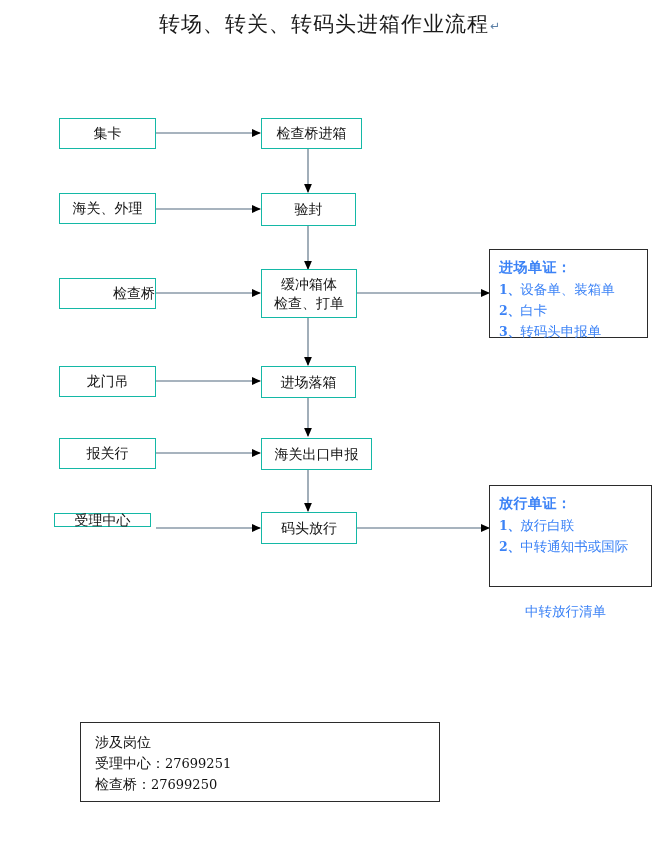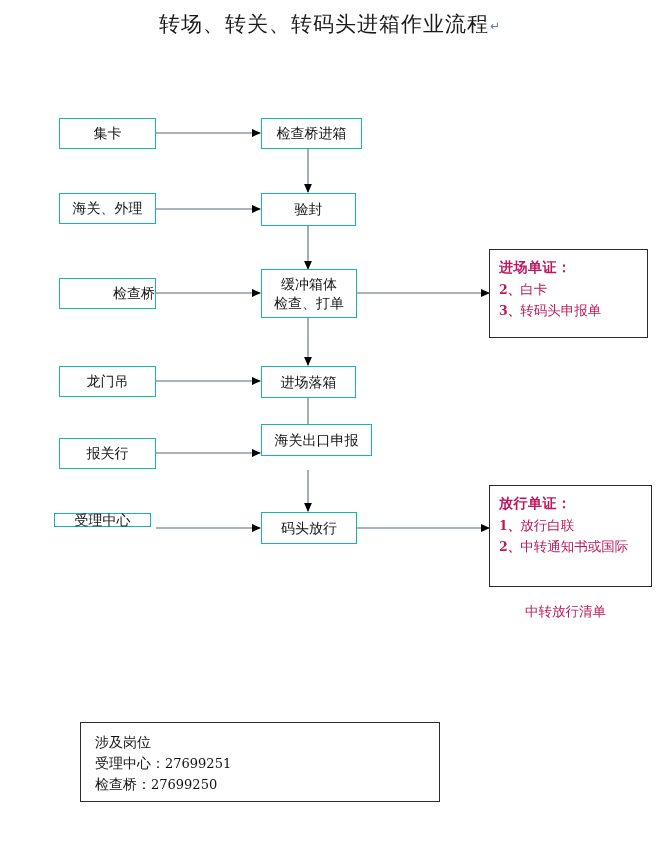--- a/index.html
+++ b/index.html
@@ -60,21 +60,21 @@
   .node .ln { display: block; }
   
   .panel {
     position: absolute;
     box-sizing: border-box;
     border: 1px solid #2b2b2b;
     background: #ffffff;
     padding: 7px 0 24px 9px;
     font-size: 13.5px;
     line-height: 21px;
-    color: #be185d;
+    color: #3b82f6;
   }
   .panel-title {
     font-weight: bold;
     font-size: 14px;
     letter-spacing: .5px;
     display: block;
     margin-bottom: 1px;
   }
   .panel-item {
     display: block;
@@ -170,29 +170,32 @@
 <div class="node" style="left:261px; top:193px; width:95px; height:33px;">
   <span class="ln">验封</span>
 </div>
 <div class="node" style="left:261px; top:269px; width:96px; height:49px;">
   <span class="ln">缓冲箱体</span>
   <span class="ln">检查、打单</span>
 </div>
 <div class="node" style="left:261px; top:366px; width:95px; height:32px;">
   <span class="ln">进场落箱</span>
 </div>
-<div class="node" style="left:261px; top:424px; width:111px; height:32px;">
+<div class="node" style="left:261px; top:438px; width:111px; height:32px;">
   <span class="ln">海关出口申报</span>
 </div>
 <div class="node" style="left:261px; top:512px; width:96px; height:32px;">
   <span class="ln">码头放行</span>
 </div>
 
 <div class="panel" style="left:489px; top:249px; width:159px; height:89px;">
   <span class="panel-title">进场单证：</span>
+  <span class="panel-item">
+    <span class="num">1、</span><span>设备单、装箱单</span>
+  </span>
   <span class="panel-item">
     <span class="num">2、</span><span>白卡</span>
   </span>
   <span class="panel-item">
     <span class="num">3、</span><span>转码头申报单</span>
   </span>
 </div>
 
 <div class="panel" style="left:489px; top:485px; width:163px; height:102px;">
   <span class="panel-title">放行单证：</span>

